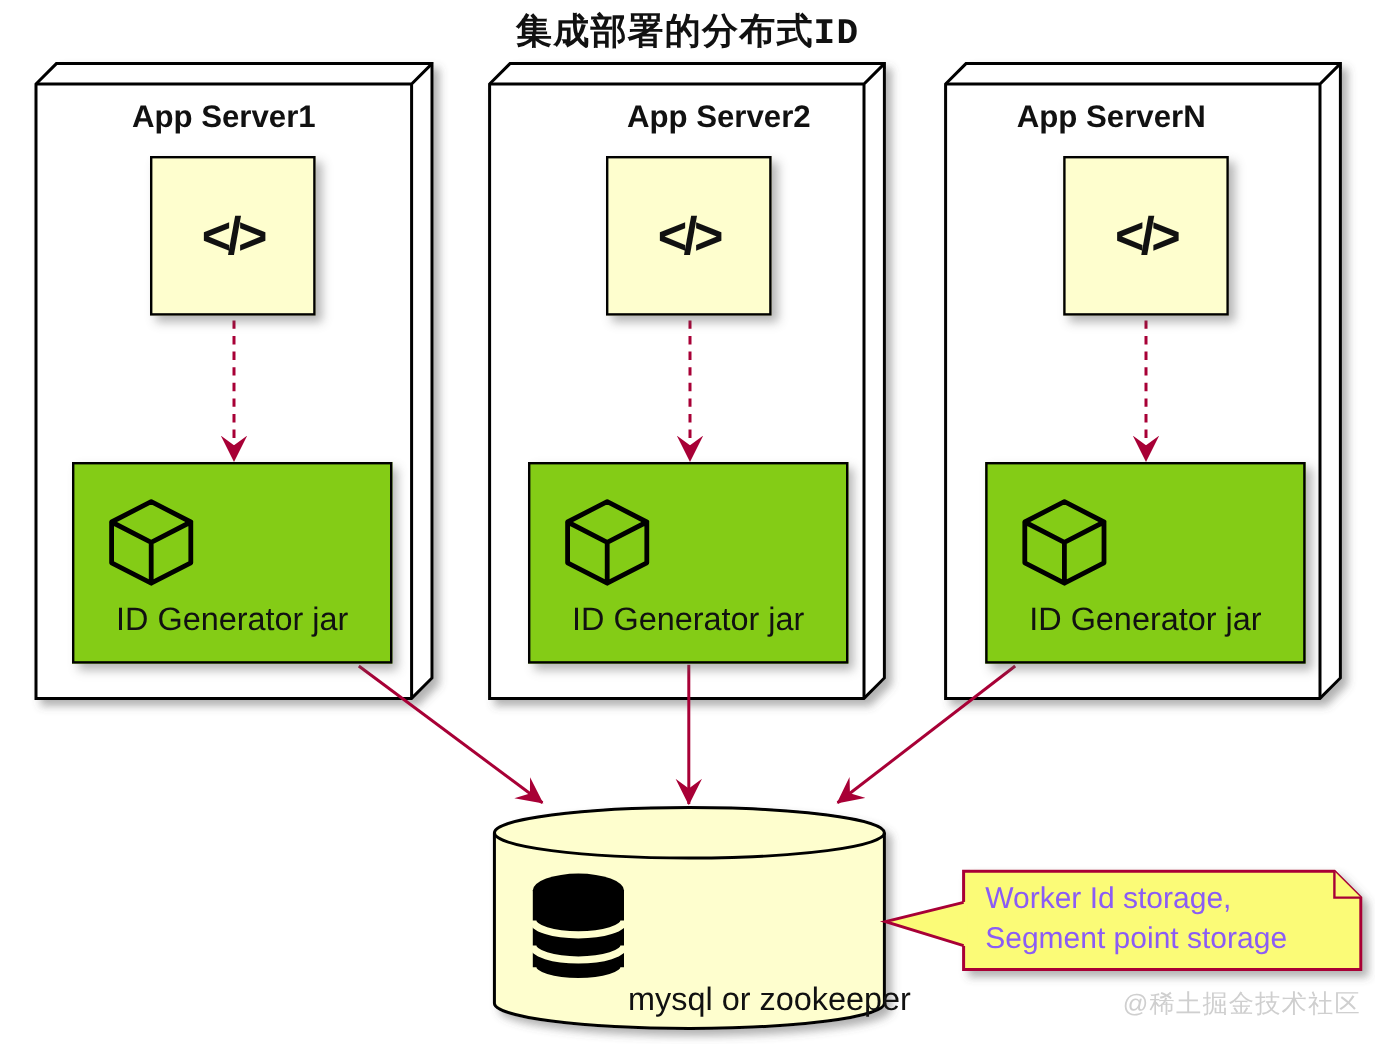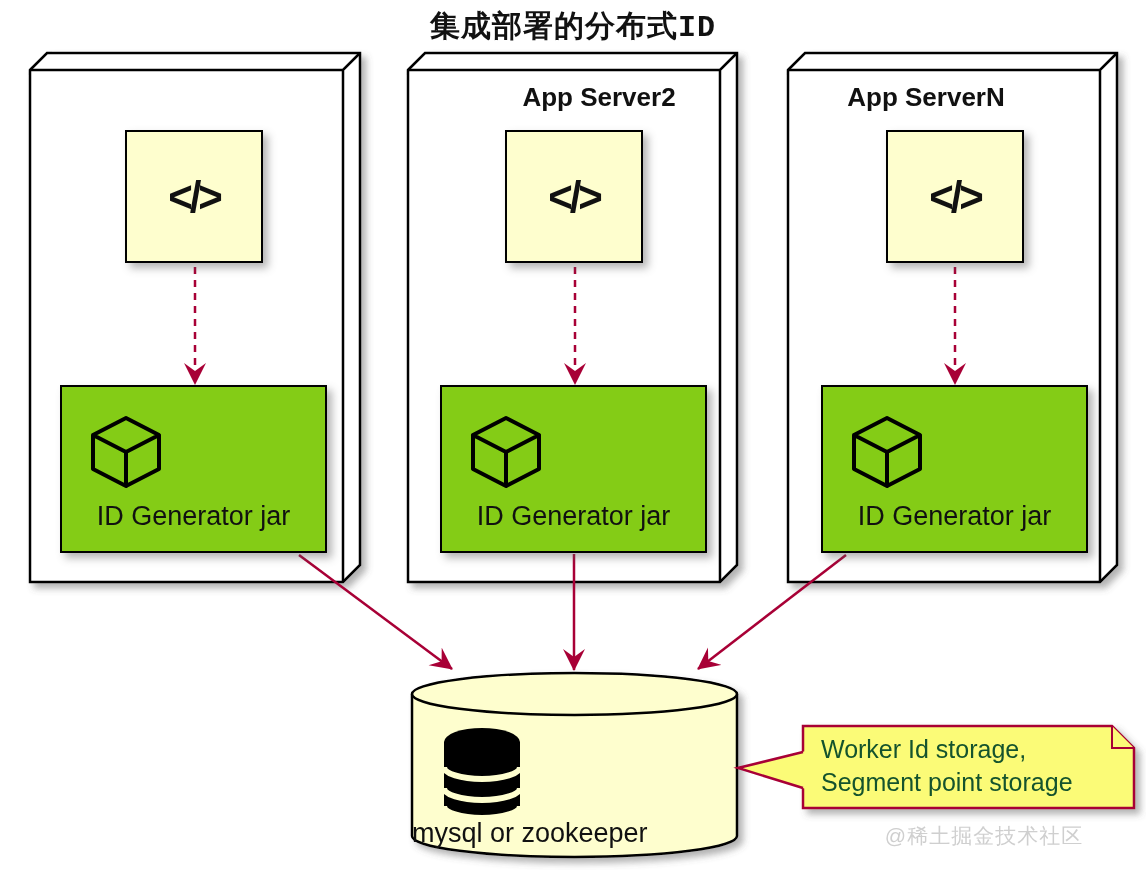--- a/index.html
+++ b/index.html
@@ -27,27 +27,27 @@
   .jar-box{
     width:267px;height:168px;background:#84cc16;border:2px solid #000;
     box-shadow:5px 5px 8px rgba(90,90,90,.45);box-sizing:border-box;
   }
   .jar-box .cube{position:absolute;left:28px;top:28px;}
   .jar-label{
     position:absolute;left:0;bottom:20px;width:100%;text-align:center;
     font-size:27px;line-height:29px;
   }
   .db-label{
-    left:412px;top:818px;width:325px;text-align:left;font-size:27px;
+    left:434px;top:818px;width:325px;text-align:right;font-size:27px;
   }
   .note-text{
-    left:821px;top:733px;width:300px;font-size:25px;line-height:33px;color:#14532d;
+    left:821px;top:733px;width:300px;font-size:25px;line-height:33px;color:#8b5cf6;
   }
   .watermark{
-    right:12px;top:822px;width:300px;text-align:center;
+    right:12px;top:822px;width:300px;text-align:right;
     font-size:21px;color:#cfcfcf;letter-spacing:1px;
   }
 </style>
 </head>
 <body>
 
 <div class="canvas">
 
   <svg class="layer" width="1146" height="870" viewBox="0 0 1146 870">
     <defs>
@@ -99,20 +99,21 @@
     <g>
       <path d="M803,726 L1112,726 L1134,748 L1134,808 L803,808 Z" fill="#FBFB77" stroke="#A80036" stroke-width="2.5" filter="url(#ds)"></path>
       <path d="M1112,726 L1112,748 L1134,748" fill="#FBFB77" stroke="#A80036" stroke-width="2"></path>
       <polygon points="806,751 738,768 806,789" fill="#FBFB77"></polygon>
       <path d="M803,752 L738,768 L803,788" fill="none" stroke="#A80036" stroke-width="2.5"></path>
     </g>
   </svg>
 
   <div class="overlay title">集成部署的分布式ID</div>
 
+  <div class="overlay server-label" style="left:30px;width:313px;">App Server1</div>
   <div class="overlay server-label" style="left:408px;width:312px;margin-left:35px;">App Server2</div>
   <div class="overlay server-label" style="left:788px;width:276px;">App ServerN</div>
 
   <div class="overlay comp-box" style="left:125px;top:130px;">
     <span class="comp-glyph">&lt;/&gt;</span>
   </div>
   <div class="overlay comp-box" style="left:505px;top:130px;">
     <span class="comp-glyph">&lt;/&gt;</span>
   </div>
   <div class="overlay comp-box" style="left:886px;top:130px;">

